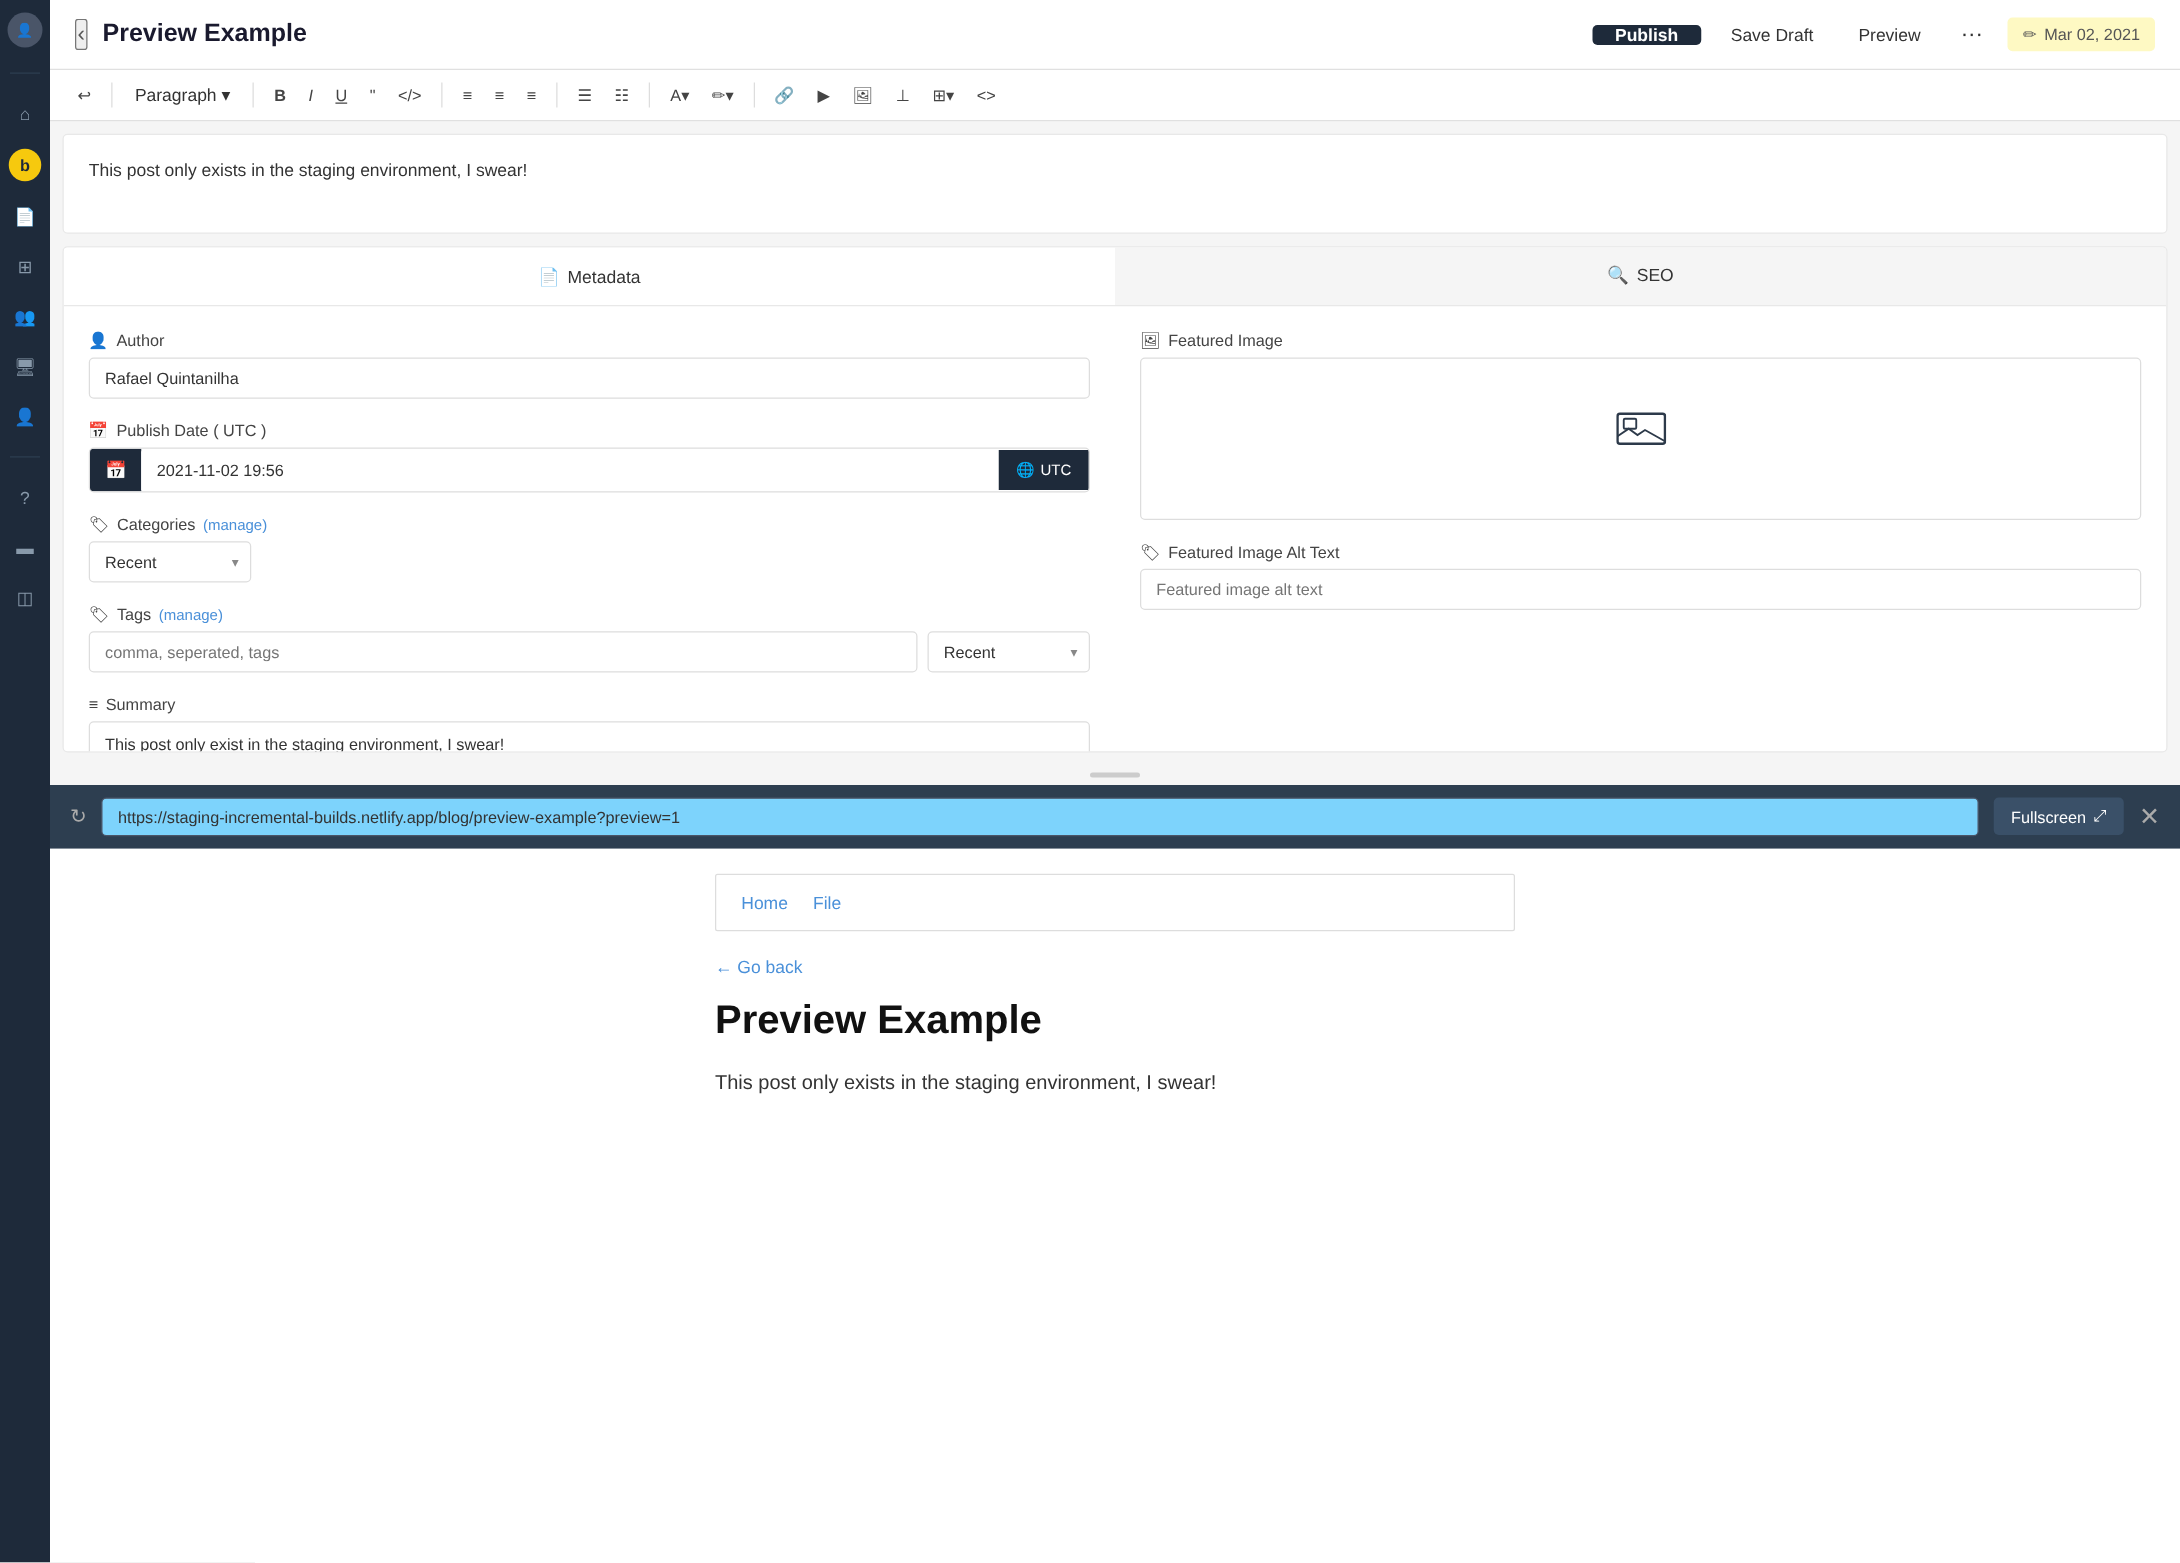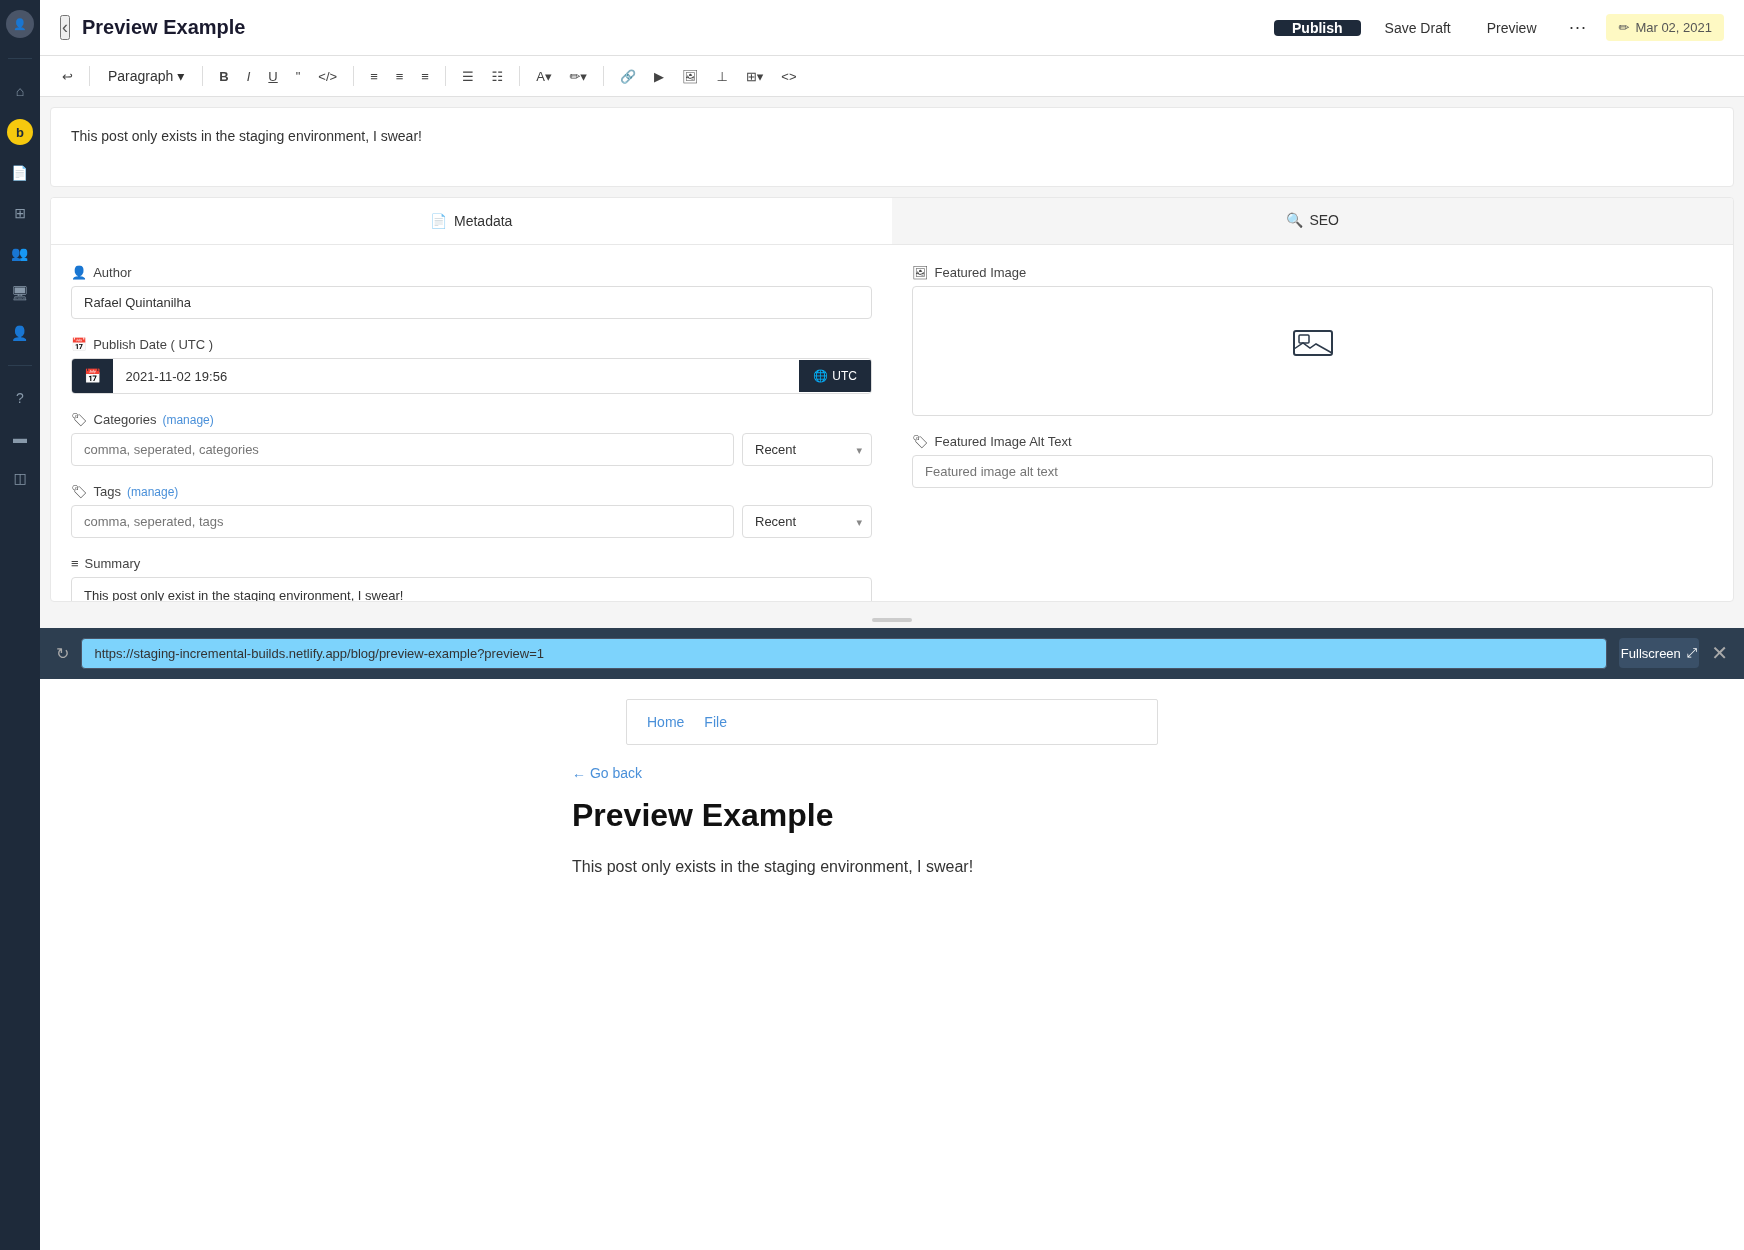--- a/index.html
+++ b/index.html
@@ -313,21 +313,21 @@
       padding: 7px 12px;
       font-size: 13px;
       color: #333;
       outline: none;
     }
     .btn-fullscreen {
       background: #3a5068;
       color: #fff;
       border: none;
       border-radius: 4px;
-      padding: 7px 2px;
+      padding: 7px 14px;
       font-size: 13px;
       cursor: pointer;
       display: flex; align-items: center; gap: 6px;
     }
     .btn-close-preview {
       background: none;
       border: none;
       color: #aaa;
       font-size: 20px;
       cursor: pointer;
@@ -337,21 +337,21 @@
     .preview-content {
       background: #fff;
       flex: 1;
       display: flex;
       flex-direction: column;
       overflow-y: auto;
     }
     .preview-nav {
       border: 1px solid #ddd;
       margin: 20px auto;
-      width: 532px;
+      width: 640px;
       padding: 14px 20px;
       display: flex;
       gap: 20px;
       align-items: center;
       border-radius: 2px;
     }
     .preview-nav a {
       color: #4a90d9;
       text-decoration: none;
       font-size: 14px;
@@ -514,21 +514,20 @@
             </div>
           </div>
 
           <div>
             <div class="field-label">
               <span>🏷</span>
               <span>Categories</span>
               <a href="#">(manage)</a>
             </div>
             <div class="categories-row">
-              <input class="field-input categories-input" type="text" placeholder="comma, seperated, categories" style="">
               <div class="categories-select-wrap">
                 <select class="field-select" style="width:130px;">
                   <option>Recent</option>
                 </select>
               </div>
             </div>
           </div>
 
           <div>
             <div class="field-label">

